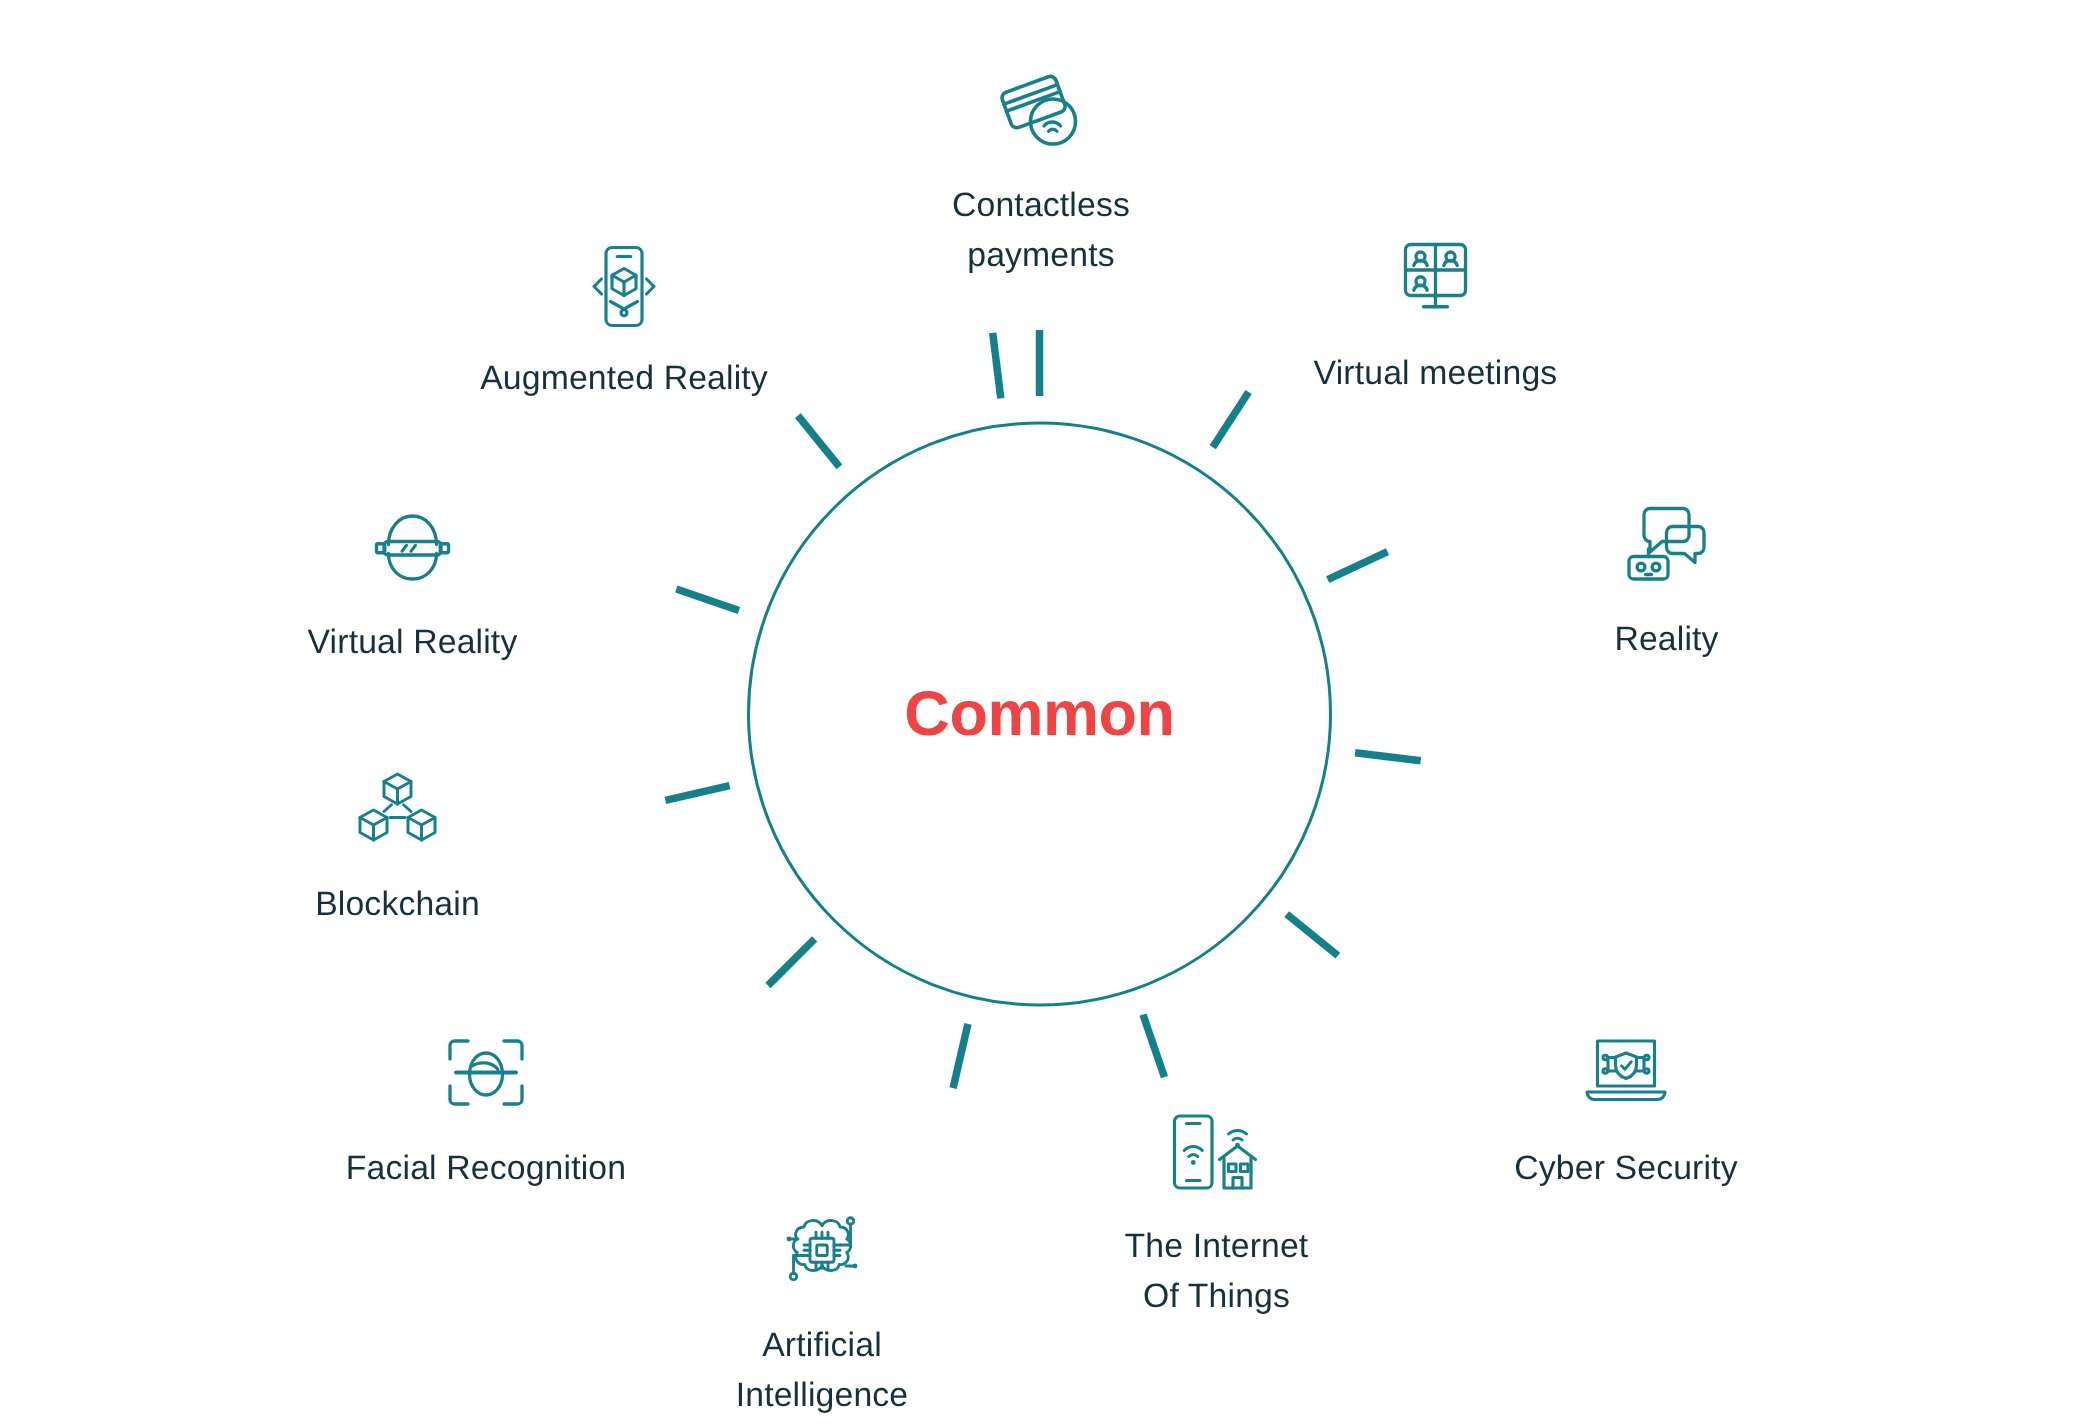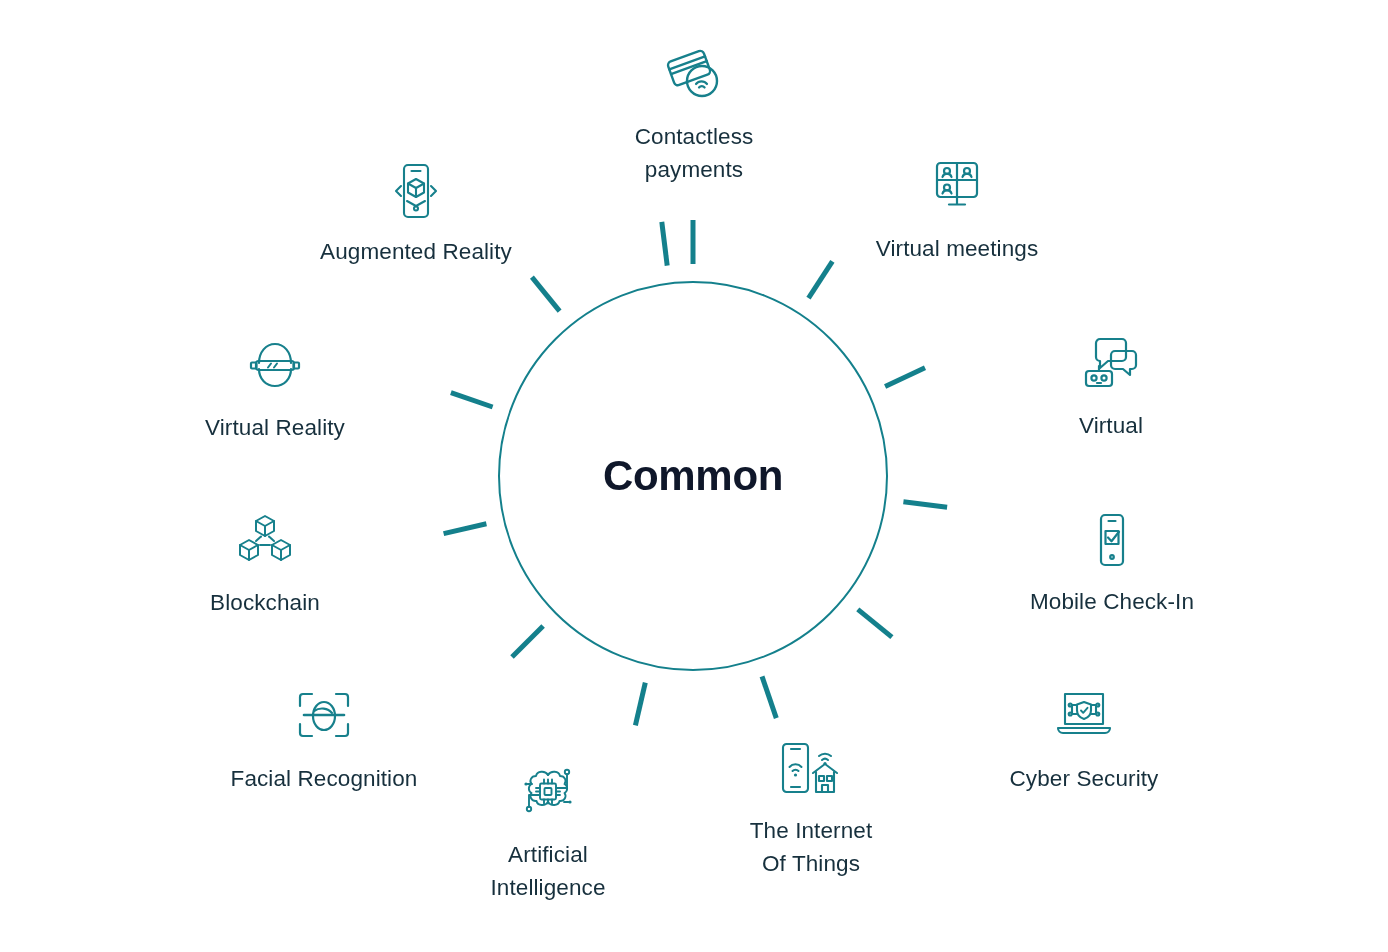--- a/index.html
+++ b/index.html
@@ -17,21 +17,21 @@
     position:absolute;
     left:498px;top:281px;
     width:390px;height:390px;
     border:2px solid #14808c;
     border-radius:50%;
     box-sizing:border-box;
     display:flex;flex-direction:column;
     align-items:center;justify-content:center;
   }
   .hub-title{
-    color:#0f172a;
+    color:#ef4444;
     font-weight:bold;
     font-size:42px;
     line-height:1.48;
     text-align:center;
     letter-spacing:-0.3px;
   }
 
   
   .rays{position:absolute;left:0;top:0;width:1388px;height:952px;pointer-events:none;}
 
@@ -124,35 +124,23 @@
       <svg width="58" height="54" viewBox="0 0 58 54" fill="none" stroke="#17808c" stroke-width="2.2" stroke-linecap="round" stroke-linejoin="round">
         <path d="M18 2 h22 a4 4 0 0 1 4 4 v14 a4 4 0 0 1 -4 4 h-14 l-8 7 v-7 h-0 a4 4 0 0 1 -4 -4 v-14 a4 4 0 0 1 4 -4 z"></path>
         <path d="M33 14 h17 a4 4 0 0 1 4 4 v10 a4 4 0 0 1 -4 4 h-2 v6 l-7 -6 h-8 a4 4 0 0 1 -4 -4 v-10 a4 4 0 0 1 4 -4 z"></path>
         <line x1="17" y1="29" x2="17" y2="34"></line>
         <path d="M7 34 h20 a3 3 0 0 1 3 3 v9 a3 3 0 0 1 -3 3 h-20 a3 3 0 0 1 -3 -3 v-9 a3 3 0 0 1 3 -3 z"></path>
         <circle cx="12" cy="41" r="2.6"></circle>
           <circle cx="22" cy="41" r="2.6"></circle>
         <line x1="15" y1="46" x2="19" y2="46"></line>
       </svg>
     </span>
-    <div class="label">Virtual</div>
-  </div>
-
-  <div class="node" style="left:1112px;top:513px;">
-    <span class="icon">
-      <svg width="40" height="56" viewBox="0 0 40 56" fill="none" stroke="#17808c" stroke-width="2.2" stroke-linecap="round" stroke-linejoin="round">
-        <rect x="9" y="2" width="22" height="50" rx="4"></rect>
-        <line x1="16.5" y1="8" x2="23.5" y2="8"></line>
-        <rect x="13.5" y="18" width="13" height="13"></rect>
-        <path d="M16 24.5 l3.5 3.8 l7.5 -9.5" stroke-width="2.2"></path>
-        <circle cx="20" cy="44" r="1.8"></circle>
-      </svg>
-    </span>
-    <div class="label">Mobile Check-In</div>
-  </div>
+    <div class="label">Reality</div>
+  </div>
+
 
   <div class="node" style="left:1084px;top:690px;">
     <span class="icon">
       <svg width="58" height="48" viewBox="0 0 58 48" fill="none" stroke="#17808c" stroke-width="2.1" stroke-linecap="round" stroke-linejoin="round">
         <path d="M10 4 h38 v30 h-38 z"></path>
         <path d="M3 38 h52 a5 5 0 0 1 -5 5 h-42 a5 5 0 0 1 -5 -5 z"></path>
         <path d="M29 12 l7 2.6 v5.6 c0 4.4 -3 7.5 -7 8.8 c-4 -1.3 -7 -4.4 -7 -8.8 v-5.6 z"></path>
         <path d="M26 20.5 l2.2 2.3 l4.3 -5" stroke-width="1.9"></path>
         <line x1="22" y1="15" x2="17" y2="15"></line>
           <circle cx="15.2" cy="15" r="1.5"></circle>
@@ -185,21 +173,21 @@
         <path d="M42 50 v-7 h6 v7"></path>
         <path d="M39 14 a9 9 0 0 1 12 0" stroke-width="2"></path>
         <path d="M42 18 a4.5 4.5 0 0 1 6 0" stroke-width="2"></path>
         <circle cx="45" cy="21.5" r="1.6" fill="#17808c" stroke="none"></circle>
       </svg>
     </span>
     <div class="label">The Internet
 Of Things</div>
   </div>
 
-  <div class="node" style="left:548px;top:766px;">
+  <div class="node" style="left:548px;top:808px;">
     <span class="icon">
       <svg width="56" height="52" viewBox="0 0 56 52" fill="none" stroke="#17808c" stroke-width="1.9" stroke-linecap="round" stroke-linejoin="round">
         <path d="M28 9 c-3 -5 -11 -4 -12 1 c-5 0 -7 5 -4.5 8 c-3.5 2 -3.5 7 0 9 c-2.5 3.5 0 8.5 5 8 c1 5 9 5.5 11.5 0.6"></path>
         <path d="M28 9 c3 -5 11 -4 12 1 c5 0 7 5 4.5 8 c3.5 2 3.5 7 0 9 c2.5 3.5 0 8.5 -5 8 c-1 5 -9 5.5 -11.5 0.6"></path>
         <rect x="20" y="17.5" width="16" height="16" rx="1.5"></rect>
         <rect x="24.5" y="22" width="7" height="7" rx="1"></rect>
         <line x1="24" y1="17.5" x2="24" y2="13.5"></line>
           <line x1="28" y1="17.5" x2="28" y2="13.5"></line>
           <line x1="32" y1="17.5" x2="32" y2="13.5"></line>
         <line x1="24" y1="33.5" x2="24" y2="37.5"></line>

